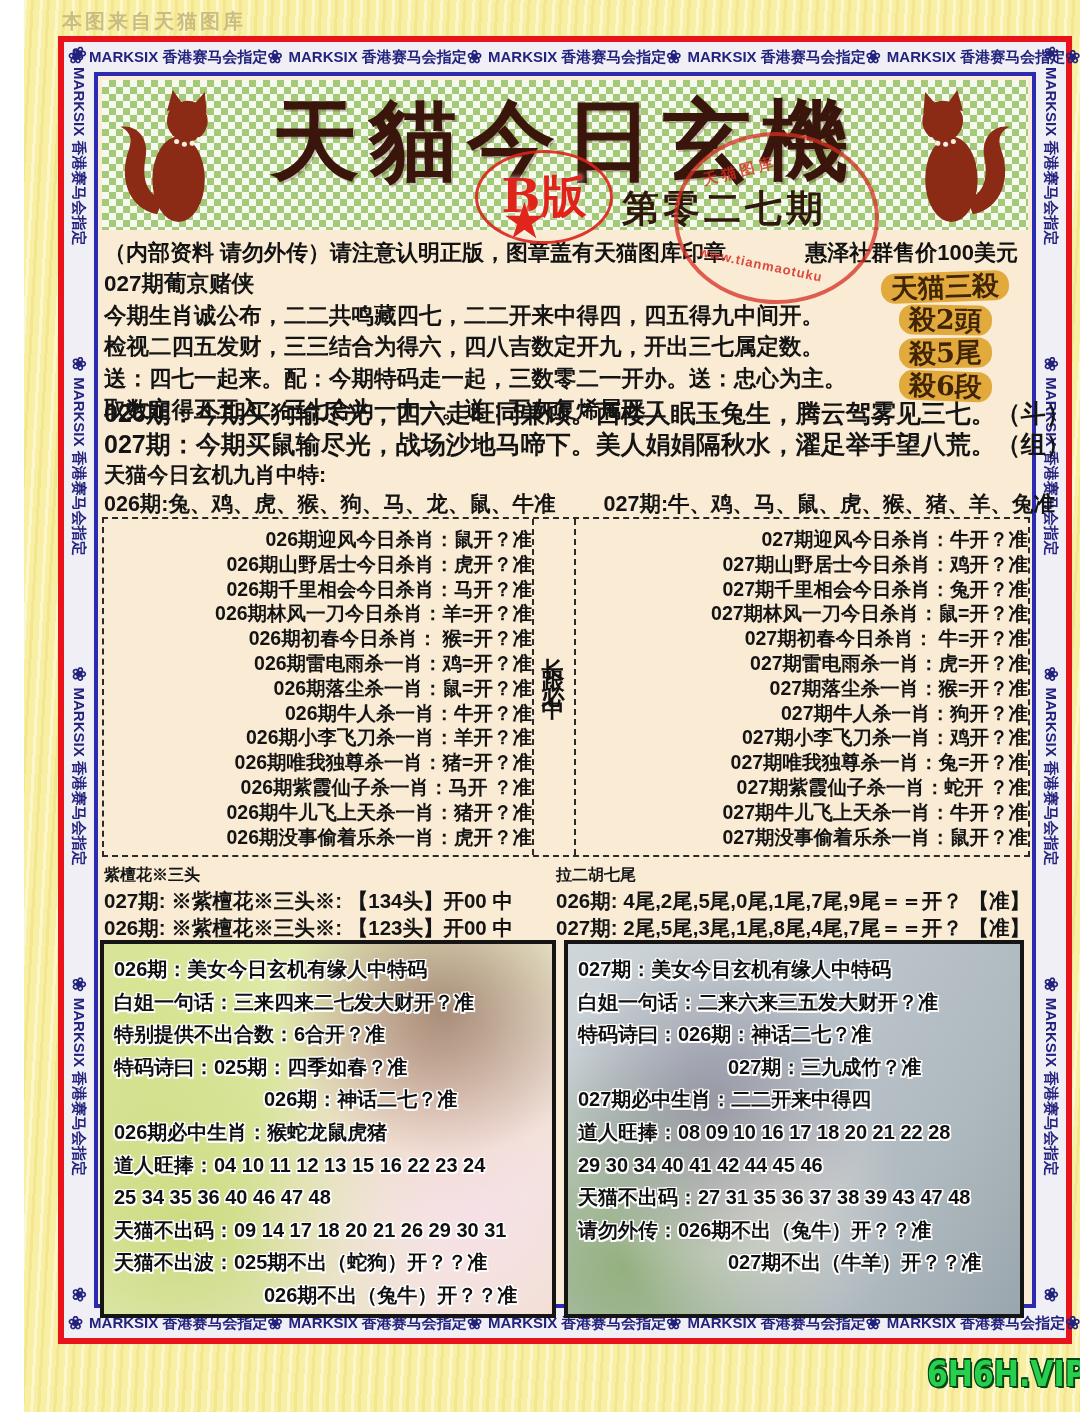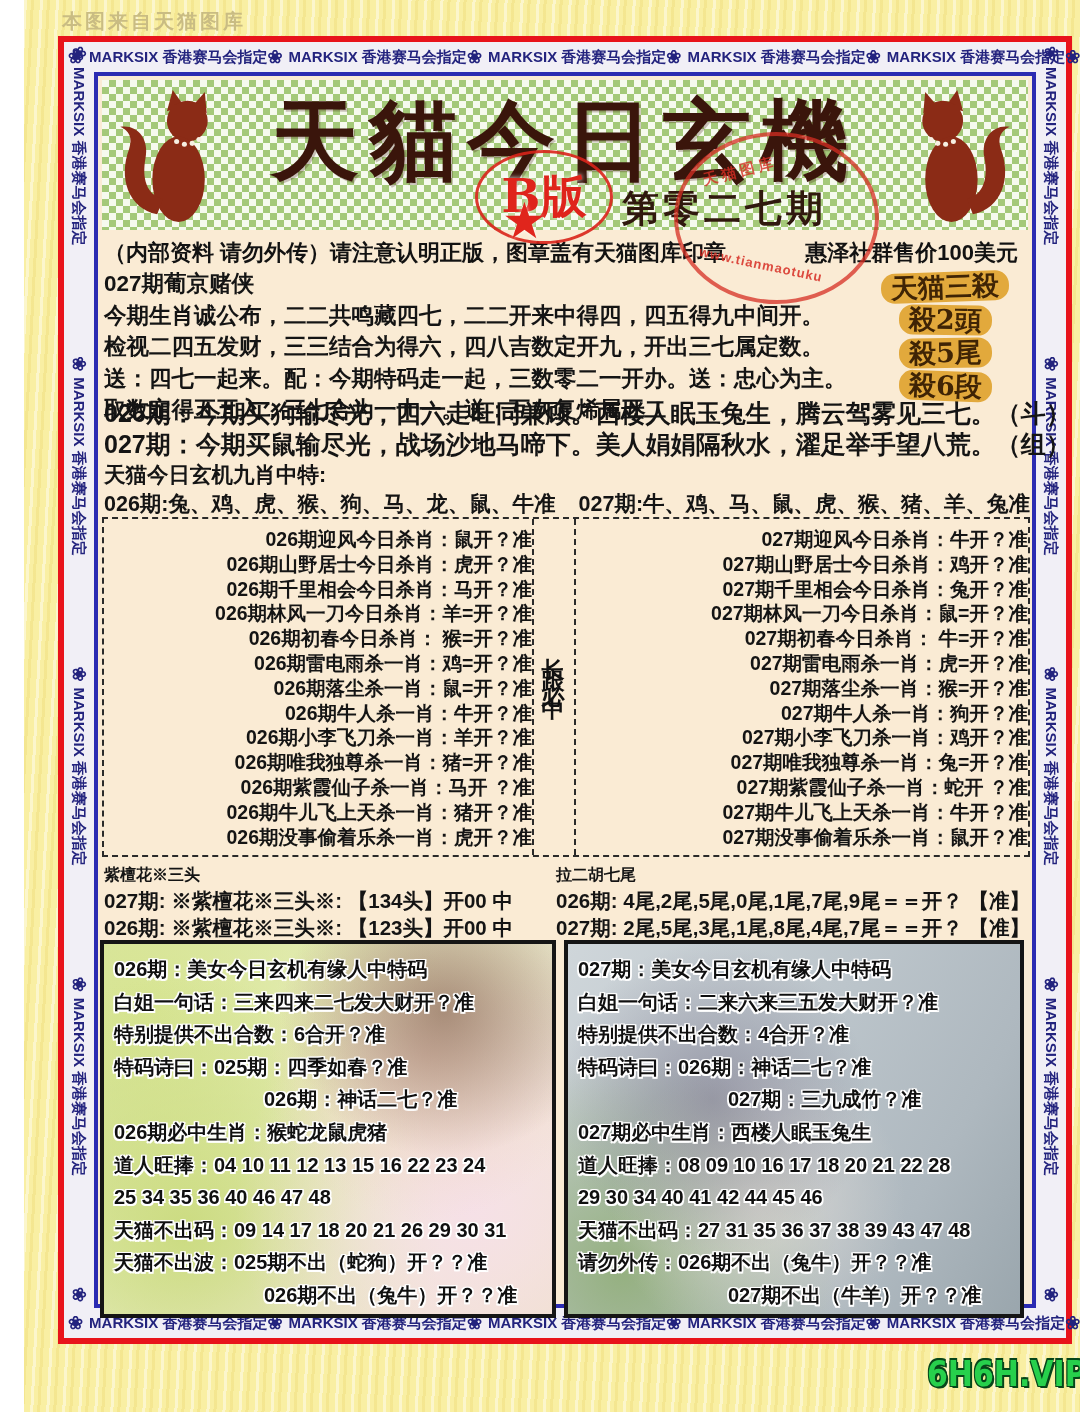--- a/index.html
+++ b/index.html
@@ -71,21 +71,21 @@
     font-weight:900; font-size:27px; color:#3F2405; line-height:30px; }
   .sansha .pill:nth-child(1){ transform:rotate(-2deg); }
   .sansha .pill:nth-child(2){ transform:rotate(1deg); }
   .sansha .pill:nth-child(3){ transform:rotate(-1deg); }
   .sansha .pill:nth-child(4){ transform:rotate(2deg); }
   .history{ position:absolute; left:80px; top:398px; width:924px; z-index:2;
     font-size:25px; font-weight:bold; color:#141414; line-height:31px; white-space:nowrap;}
   
   .jiuxiao{ position:absolute; left:80px; top:462px; width:924px; z-index:2;
     font-size:21.5px; font-weight:bold; color:#141414; line-height:26px;}
-  .jiuxiao-row{ display:flex; gap:23px; margin-top:3px; white-space:nowrap;}
+  .jiuxiao-row{ display:flex; gap:48px; margin-top:3px; white-space:nowrap;}
   
   .shabox{ position:absolute; left:78px; top:517px; width:928px; height:340px; z-index:2;
     border:2px dashed #2A2A2A; display:flex;}
   .col-left{ width:428px; padding:8px 0 0 44px; }
   .divider{ width:44px; border-left:2px dashed #2A2A2A; border-right:2px dashed #2A2A2A;
     display:flex; justify-content:center;}
   .slogan{ writing-mode:vertical-rl; text-orientation:upright; font-size:23px; font-weight:bold;
     letter-spacing:13px; margin-top:120px; color:#111;}
   .col-right{ flex:1; padding:8px 0 0 24px; }
   .sx-line{ font-size:19.5px; font-weight:bold; line-height:24.8px; color:#141414; white-space:nowrap;text-align:right;}
@@ -347,24 +347,23 @@
     <div class="pb-line">026期必中生肖：猴蛇龙鼠虎猪</div>
     <div class="pb-line">道人旺捧：04 10 11 12 13 15 16 22 23 24</div>
     <div class="pb-line">25 34 35 36 40 46 47 48</div>
     <div class="pb-line">天猫不出码：09 14 17 18 20 21 26 29 30 31</div>
     <div class="pb-line">天猫不出波：025期不出（蛇狗）开？？准</div>
     <div class="pb-line ind">026期不出（兔牛）开？？准</div>
   </div>
   <div class="pbox pbox-right">
     <div class="pb-line">027期：美女今日玄机有缘人中特码</div>
     <div class="pb-line">白姐一句话：二来六来三五发大财开？准</div>
-    <div class="pb-line">特别提供不出合数：4合开？准</div>
     <div class="pb-line">特码诗曰：026期：神话二七？准</div>
     <div class="pb-line ind">027期：三九成竹？准</div>
-    <div class="pb-line">027期必中生肖：西楼人眠玉兔生</div>
+    <div class="pb-line">027期必中生肖：二二开来中得四</div>
     <div class="pb-line">道人旺捧：08 09 10 16 17 18 20 21 22 28</div>
     <div class="pb-line">29 30 34 40 41 42 44 45 46</div>
     <div class="pb-line">天猫不出码：27 31 35 36 37 38 39 43 47 48</div>
     <div class="pb-line">请勿外传：026期不出（兔牛）开？？准</div>
     <div class="pb-line ind">027期不出（牛羊）开？？准</div>
   </div>
 
   <div class="wm-bottom">6H6H.VIP</div>
 
 </div>

